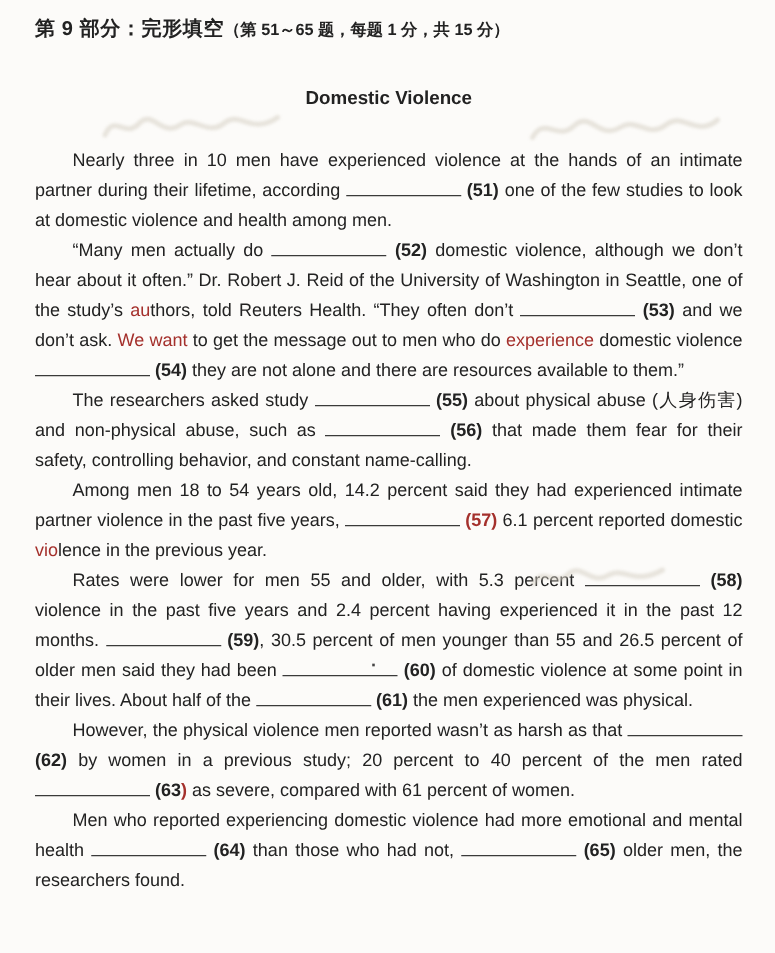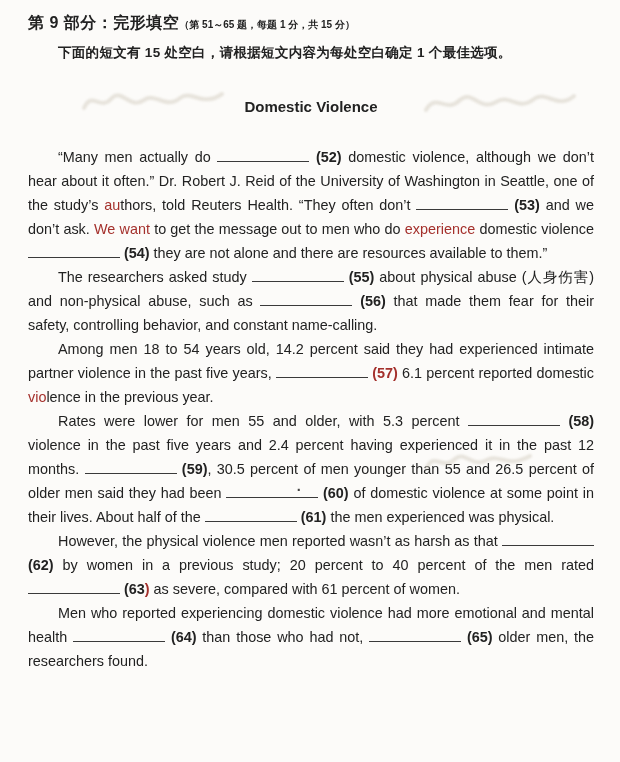--- a/index.html
+++ b/index.html
@@ -17,21 +17,21 @@
     padding: 13px 26px 20px 28px;
     overflow: hidden;
   }
   .hdr-line1 {
     font-size: 16px;
     font-weight: bold;
     letter-spacing: 0.5px;
     white-space: nowrap;
   }
   .hdr-note {
-    font-size: 10px;
+    font-size: 13px;
     font-weight: 600;
     letter-spacing: 0;
   }
   .instructions {
     font-size: 13.5px;
     font-weight: 600;
     margin: 10px 0 0 30px;
     letter-spacing: 0.3px;
   }
   .doc-title {
@@ -83,25 +83,25 @@
   <svg class="wm" style="left:420px; top:84px;" width="160" height="36" viewBox="0 0 160 36">
     <path d="M6,26 C16,8 26,30 40,16 C52,5 60,28 76,18 C90,9 98,28 114,15 C126,6 138,26 154,12" fill="none" stroke="#d6d0c4" stroke-width="4" stroke-linecap="round"></path>
   </svg>
   <svg class="wm" style="left:422px; top:447px;" width="115" height="30" viewBox="0 0 115 30">
     <path d="M5,20 C13,5 21,24 33,12 C43,3 51,22 65,13 C77,6 85,22 108,9" fill="none" stroke="#d6d0c4" stroke-width="4" stroke-linecap="round"></path>
   </svg>
 
   <div class="hdr-line1">
     <span>第 9 部分：完形填空</span><span class="hdr-note">（第 51～65 题，每题 1 分，共 15 分）</span>
   </div>
-  <div class="instructions">下面的短文有 15 处空白，请根据短文内容为每处空白确定 1 个最佳选项。</div>
 
   <div class="doc-title">Domestic Violence</div>
 
   <div class="passage">
+      <p class="para"><span>Nearly three in 10 men have experienced violence at the hands of an intimate partner during their lifetime, according </span><span class="blank" style="border-bottom-color: rgb(58, 58, 58);"></span><span class="bold"> (51)</span><span> one of the few studies to look at domestic violence and health among men.</span></p>
       <p class="para"><span>“Many men actually do </span><span class="blank" style="border-bottom-color: rgb(58, 58, 58);"></span><span class="bold"> (52)</span><span> domestic violence, although we don’t hear about it often.” Dr. Robert J. Reid of the University of Washington in Seattle, one of the study’s </span><span style="color: rgb(164, 48, 44);">au</span><span>thors, told Reuters Health. “They often don’t </span><span class="blank" style="border-bottom-color: rgb(58, 58, 58);"></span><span class="bold"> (53)</span><span> and we don’t ask. </span><span style="color: rgb(164, 48, 44);">We want</span><span> to get the message out to men who do </span><span style="color: rgb(164, 48, 44);">experience</span><span> domestic violence </span><span class="blank" style="border-bottom-color: rgb(58, 58, 58);"></span><span class="bold"> (54)</span><span> they are not alone and there are resources available to them.”</span></p>
       <p class="para"><span>The researchers asked study </span><span class="blank" style="border-bottom-color: rgb(58, 58, 58);"></span><span class="bold"> (55)</span><span> about physical abuse (人身伤害) and non-physical abuse, such as </span><span class="blank" style="border-bottom-color: rgb(58, 58, 58);"></span><span class="bold"> (56)</span><span> that made them fear for their safety, controlling behavior, and constant name-calling.</span></p>
       <p class="para"><span>Among men 18 to 54 years old, 14.2 percent said they had experienced intimate partner violence in the past five years, </span><span class="blank" style="border-bottom-color: rgb(58, 58, 58);"></span><span class="bold" style="color: rgb(164, 48, 44);"> (57)</span><span> 6.1 percent reported domestic </span><span style="color: rgb(164, 48, 44);">vio</span><span>lence in the previous year.</span></p>
       <p class="para"><span>Rates were lower for men 55 and older, with 5.3 percent </span><span class="blank" style="border-bottom-color: rgb(58, 58, 58);"></span><span class="bold"> (58)</span><span> violence in the past five years and 2.4 percent having experienced it in the past 12 months. </span><span class="blank" style="border-bottom-color: rgb(58, 58, 58);"></span><span class="bold"> (59)</span><span>, 30.5 percent of men younger than 55 and 26.5 percent of older men said they had been </span><span class="blank dot" style="border-bottom-color: rgb(58, 58, 58);"></span><span class="bold"> (60)</span><span> of domestic violence at some point in their lives. About half of the </span><span class="blank" style="border-bottom-color: rgb(58, 58, 58);"></span><span class="bold"> (61)</span><span> the men experienced was physical.</span></p>
       <p class="para"><span>However, the physical violence men reported wasn’t as harsh as that </span><span class="blank" style="border-bottom-color: rgb(58, 58, 58);"></span><span class="bold"> (62)</span><span> by women in a previous study; 20 percent to 40 percent of the men rated </span><span class="blank" style="border-bottom-color: rgb(58, 58, 58);"></span><span class="bold"> (63</span><span class="bold" style="color: rgb(164, 48, 44);">)</span><span> as severe, compared with 61 percent of women.</span></p>
       <p class="para"><span>Men who reported experiencing domestic violence had more emotional and mental health </span><span class="blank" style="border-bottom-color: rgb(58, 58, 58);"></span><span class="bold"> (64)</span><span> than those who had not, </span><span class="blank" style="border-bottom-color: rgb(58, 58, 58);"></span><span class="bold"> (65)</span><span> older men, the researchers found.</span></p>
     </div>
 
 </div>
 

